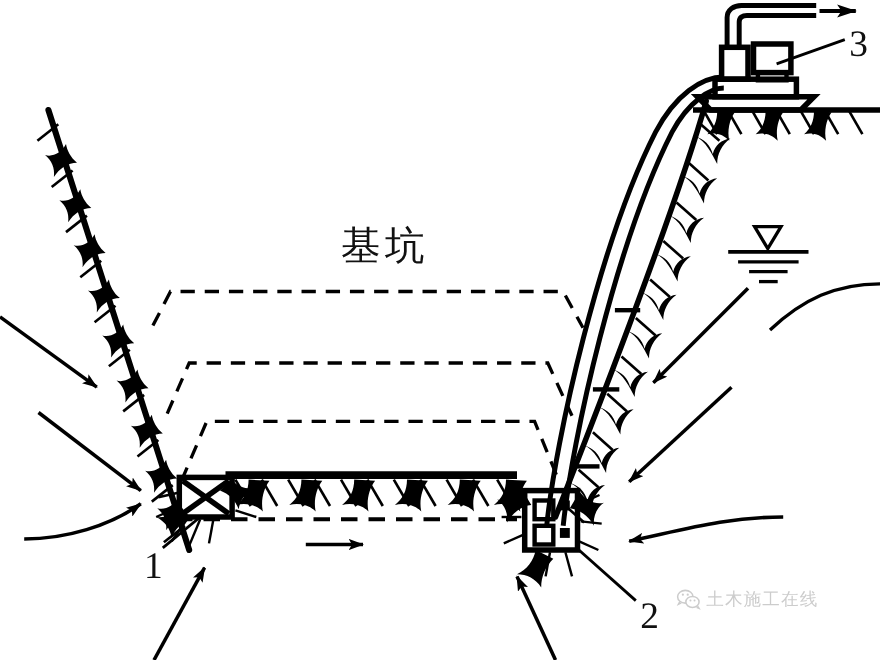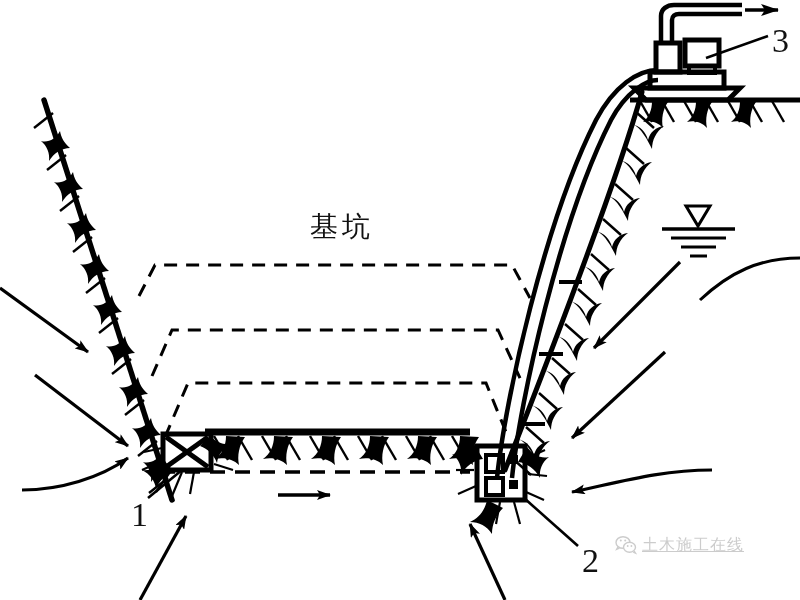--- a/index.html
+++ b/index.html
@@ -1,29 +1,29 @@
 <!DOCTYPE html>
 <html><head>
 <meta charset="utf-8">
 <style>
   html,body{margin:0;padding:0;background:#ffffff;}
   body{width:800px;height:600px;overflow:hidden;
        font-family:"Liberation Serif","DejaVu Serif",serif;}
   #stage{position:relative;width:800px;height:600px;background:#fff;}
   svg.layer{position:absolute;left:0;top:0;width:800px;height:600px;}
   .lbl{position:absolute;color:#111;line-height:1;user-select:none;}
-  #pit-label{left:310px;top:215px;font-size:28px;letter-spacing:4px;
-             font-family:Liberation Mono, monospace;font-weight:500;}
+  #pit-label{left:310px;top:205px;font-size:36px;letter-spacing:4px;
+             font-family:Liberation Serif, serif;font-weight:500;}
   #n1{left:131px;top:498px;font-size:34px;}
   #n2{left:582px;top:544px;font-size:34px;}
   #n3{left:772px;top:24px;font-size:34px;}
   #watermark{left:615px;top:535px;display:flex;align-items:center;gap:5px;
              opacity:.5;}
   #watermark .wm-text{font-size:16px;color:#9a9a9a;letter-spacing:1px;
-             font-family:"DejaVu Sans",sans-serif;text-decoration:underline;}
+             font-family:"DejaVu Sans",sans-serif;}
 </style>
 </head>
 <body>
 
 <div id="stage">
 
   <svg class="layer" viewBox="0 0 800 600">
     <defs>
 
       <marker id="ah" markerWidth="14" markerHeight="10" refX="13" refY="5" orient="auto" markerUnits="userSpaceOnUse">

